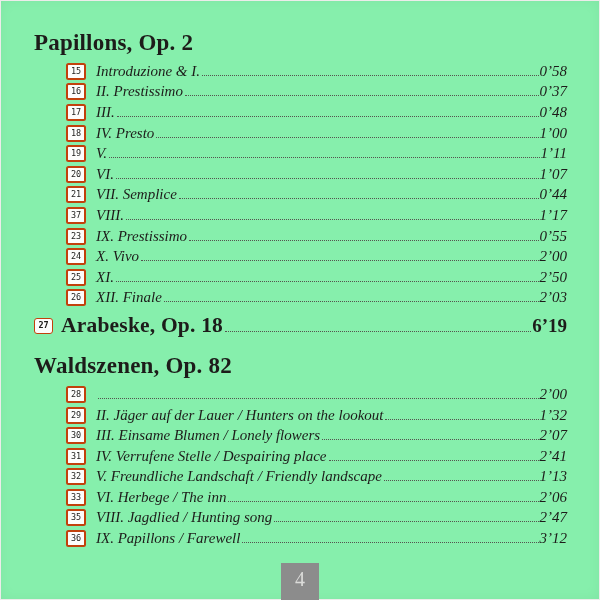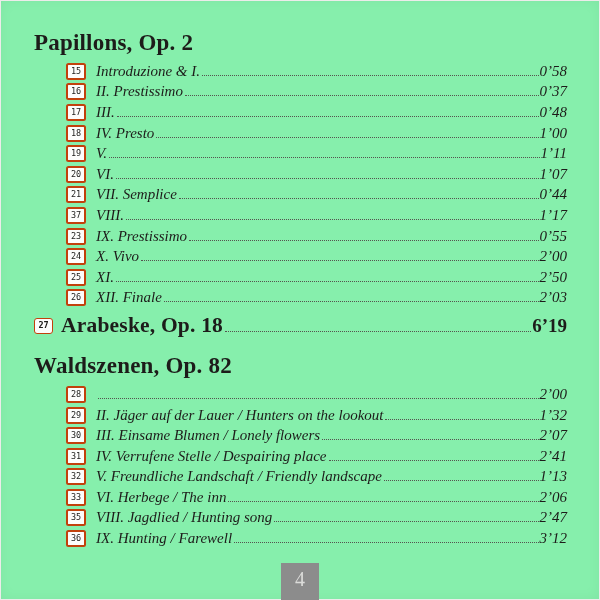--- a/index.html
+++ b/index.html
@@ -186,21 +186,21 @@
         <span class="track-time">2’06</span>
       </div>
       <div class="track-row">
         <span class="num">35</span>
         <span class="track-title">VIII. Jagdlied / Hunting song</span>
         <span class="leader"></span>
         <span class="track-time">2’47</span>
       </div>
       <div class="track-row">
         <span class="num">36</span>
-        <span class="track-title">IX. Hunting / Farewell</span>
+        <span class="track-title">IX. Papillons / Farewell</span>
         <span class="leader"></span>
         <span class="track-time">3’12</span>
       </div>
     </div>
 
   <div class="pagenum">
     <span>4</span>
   </div>
 
 </div>

